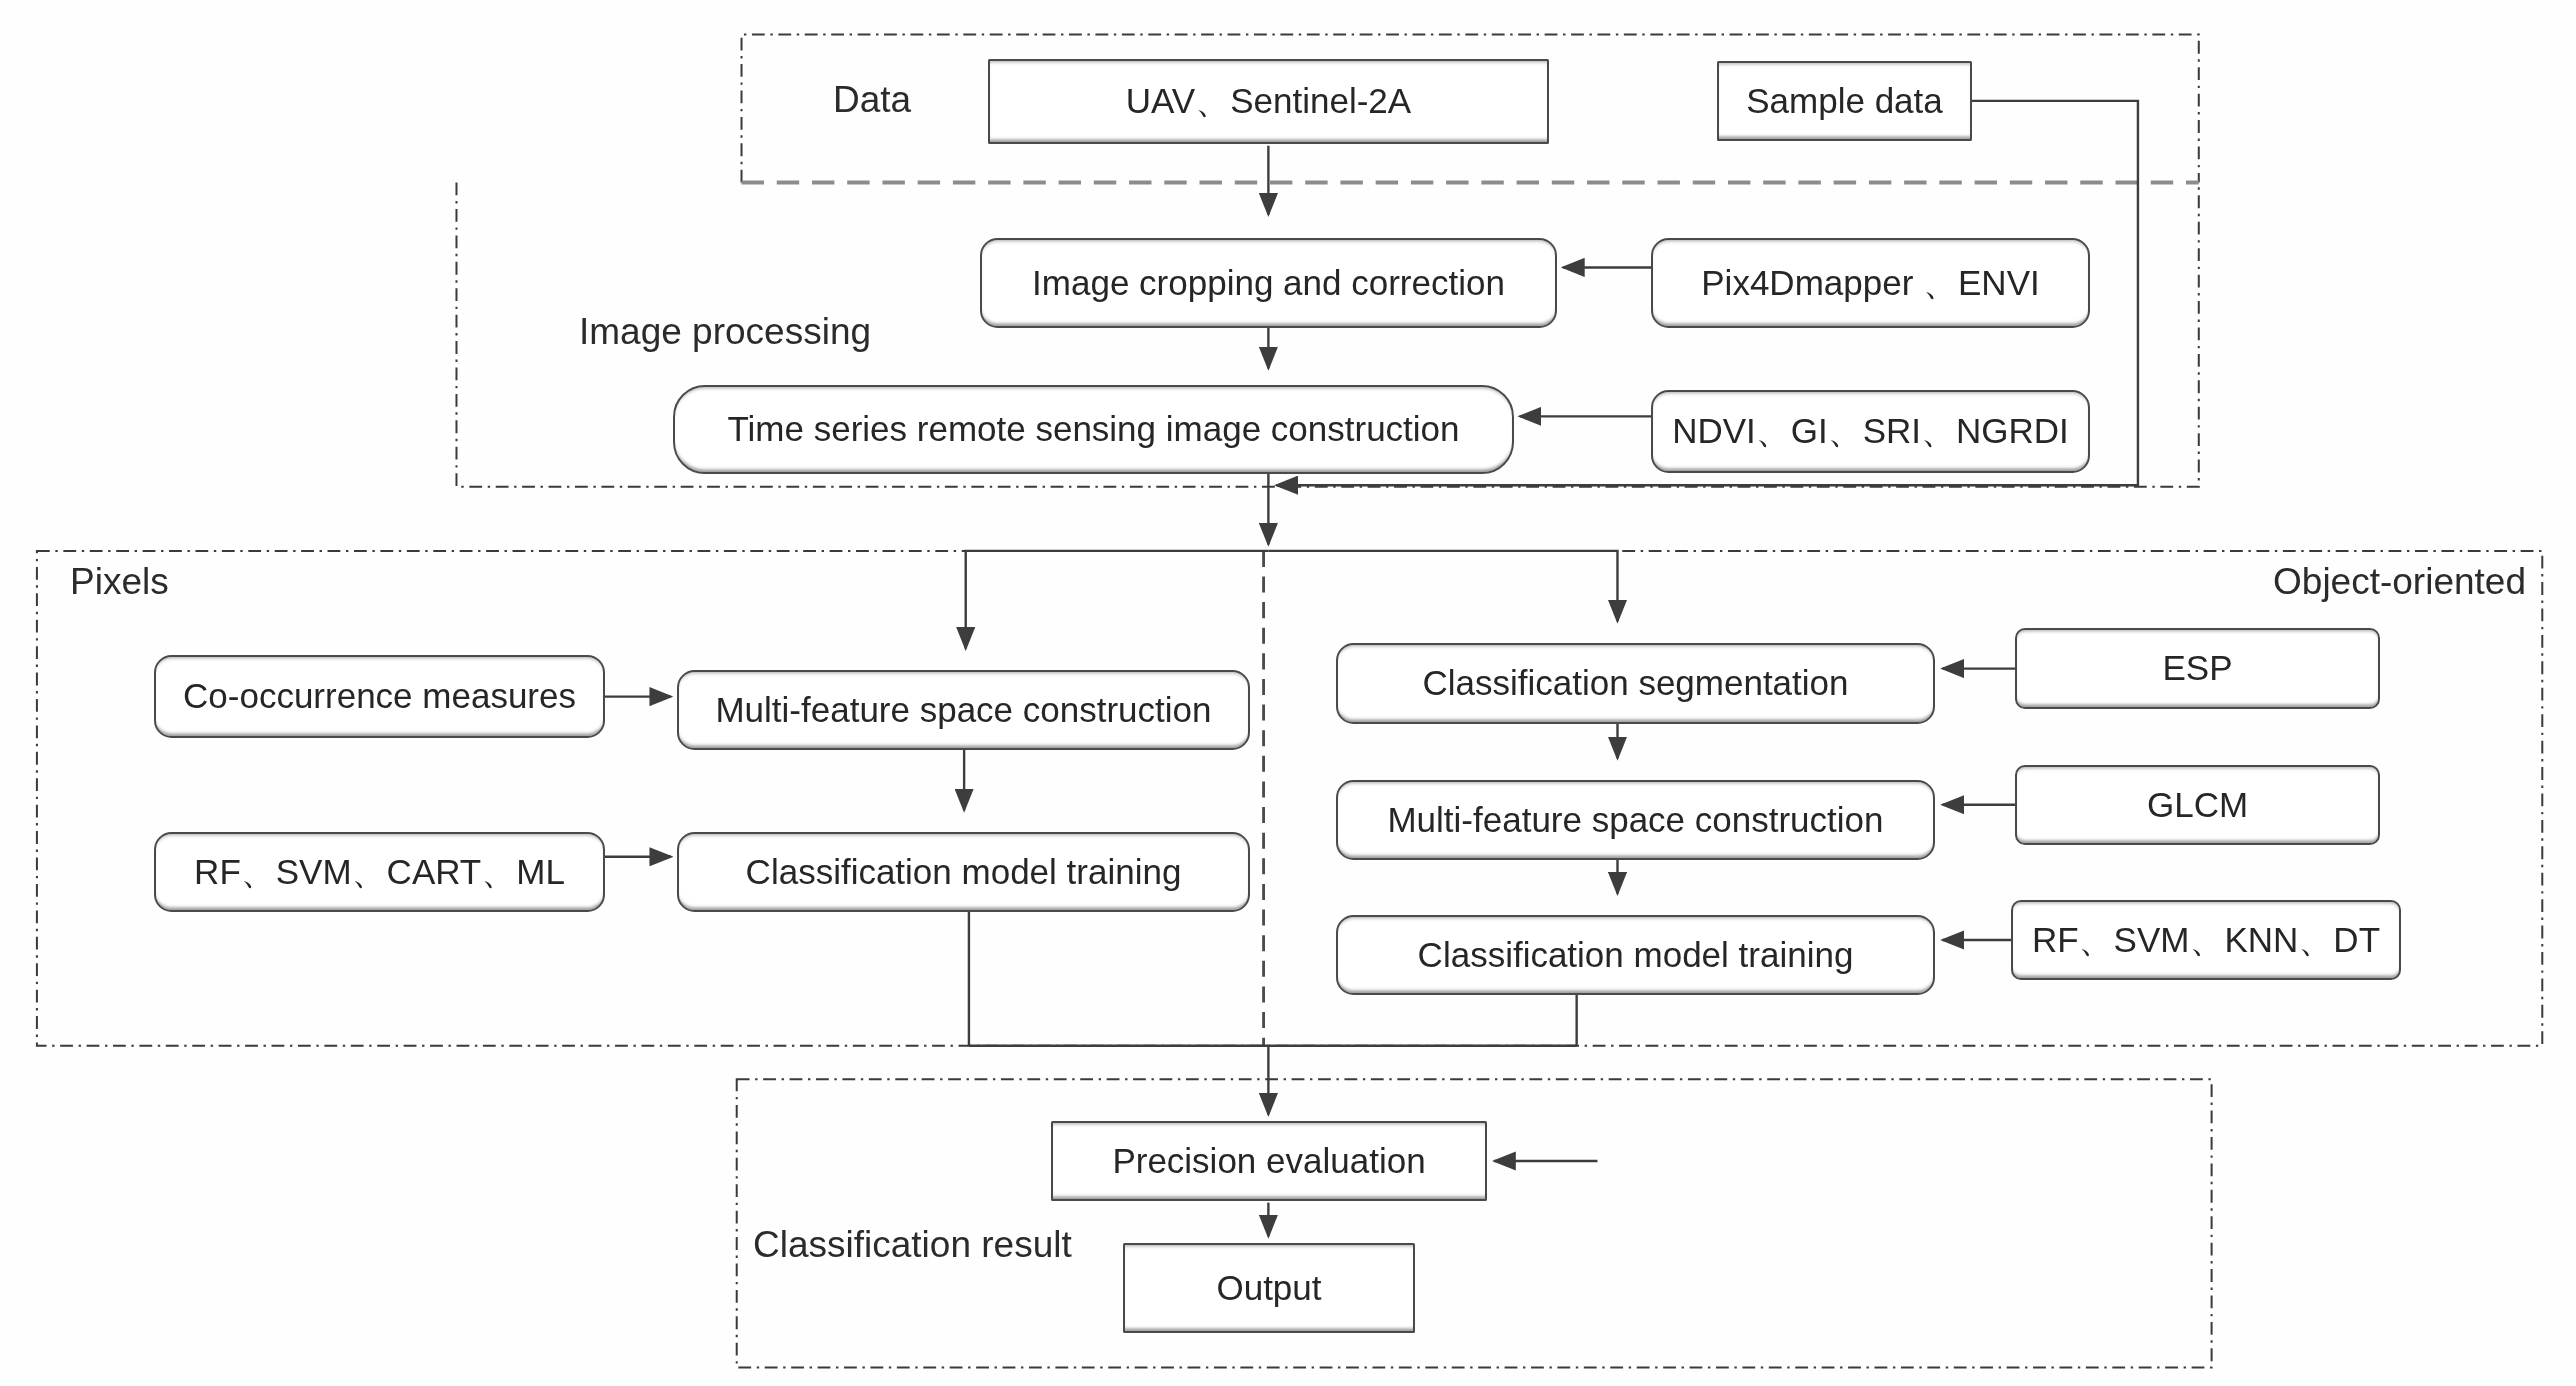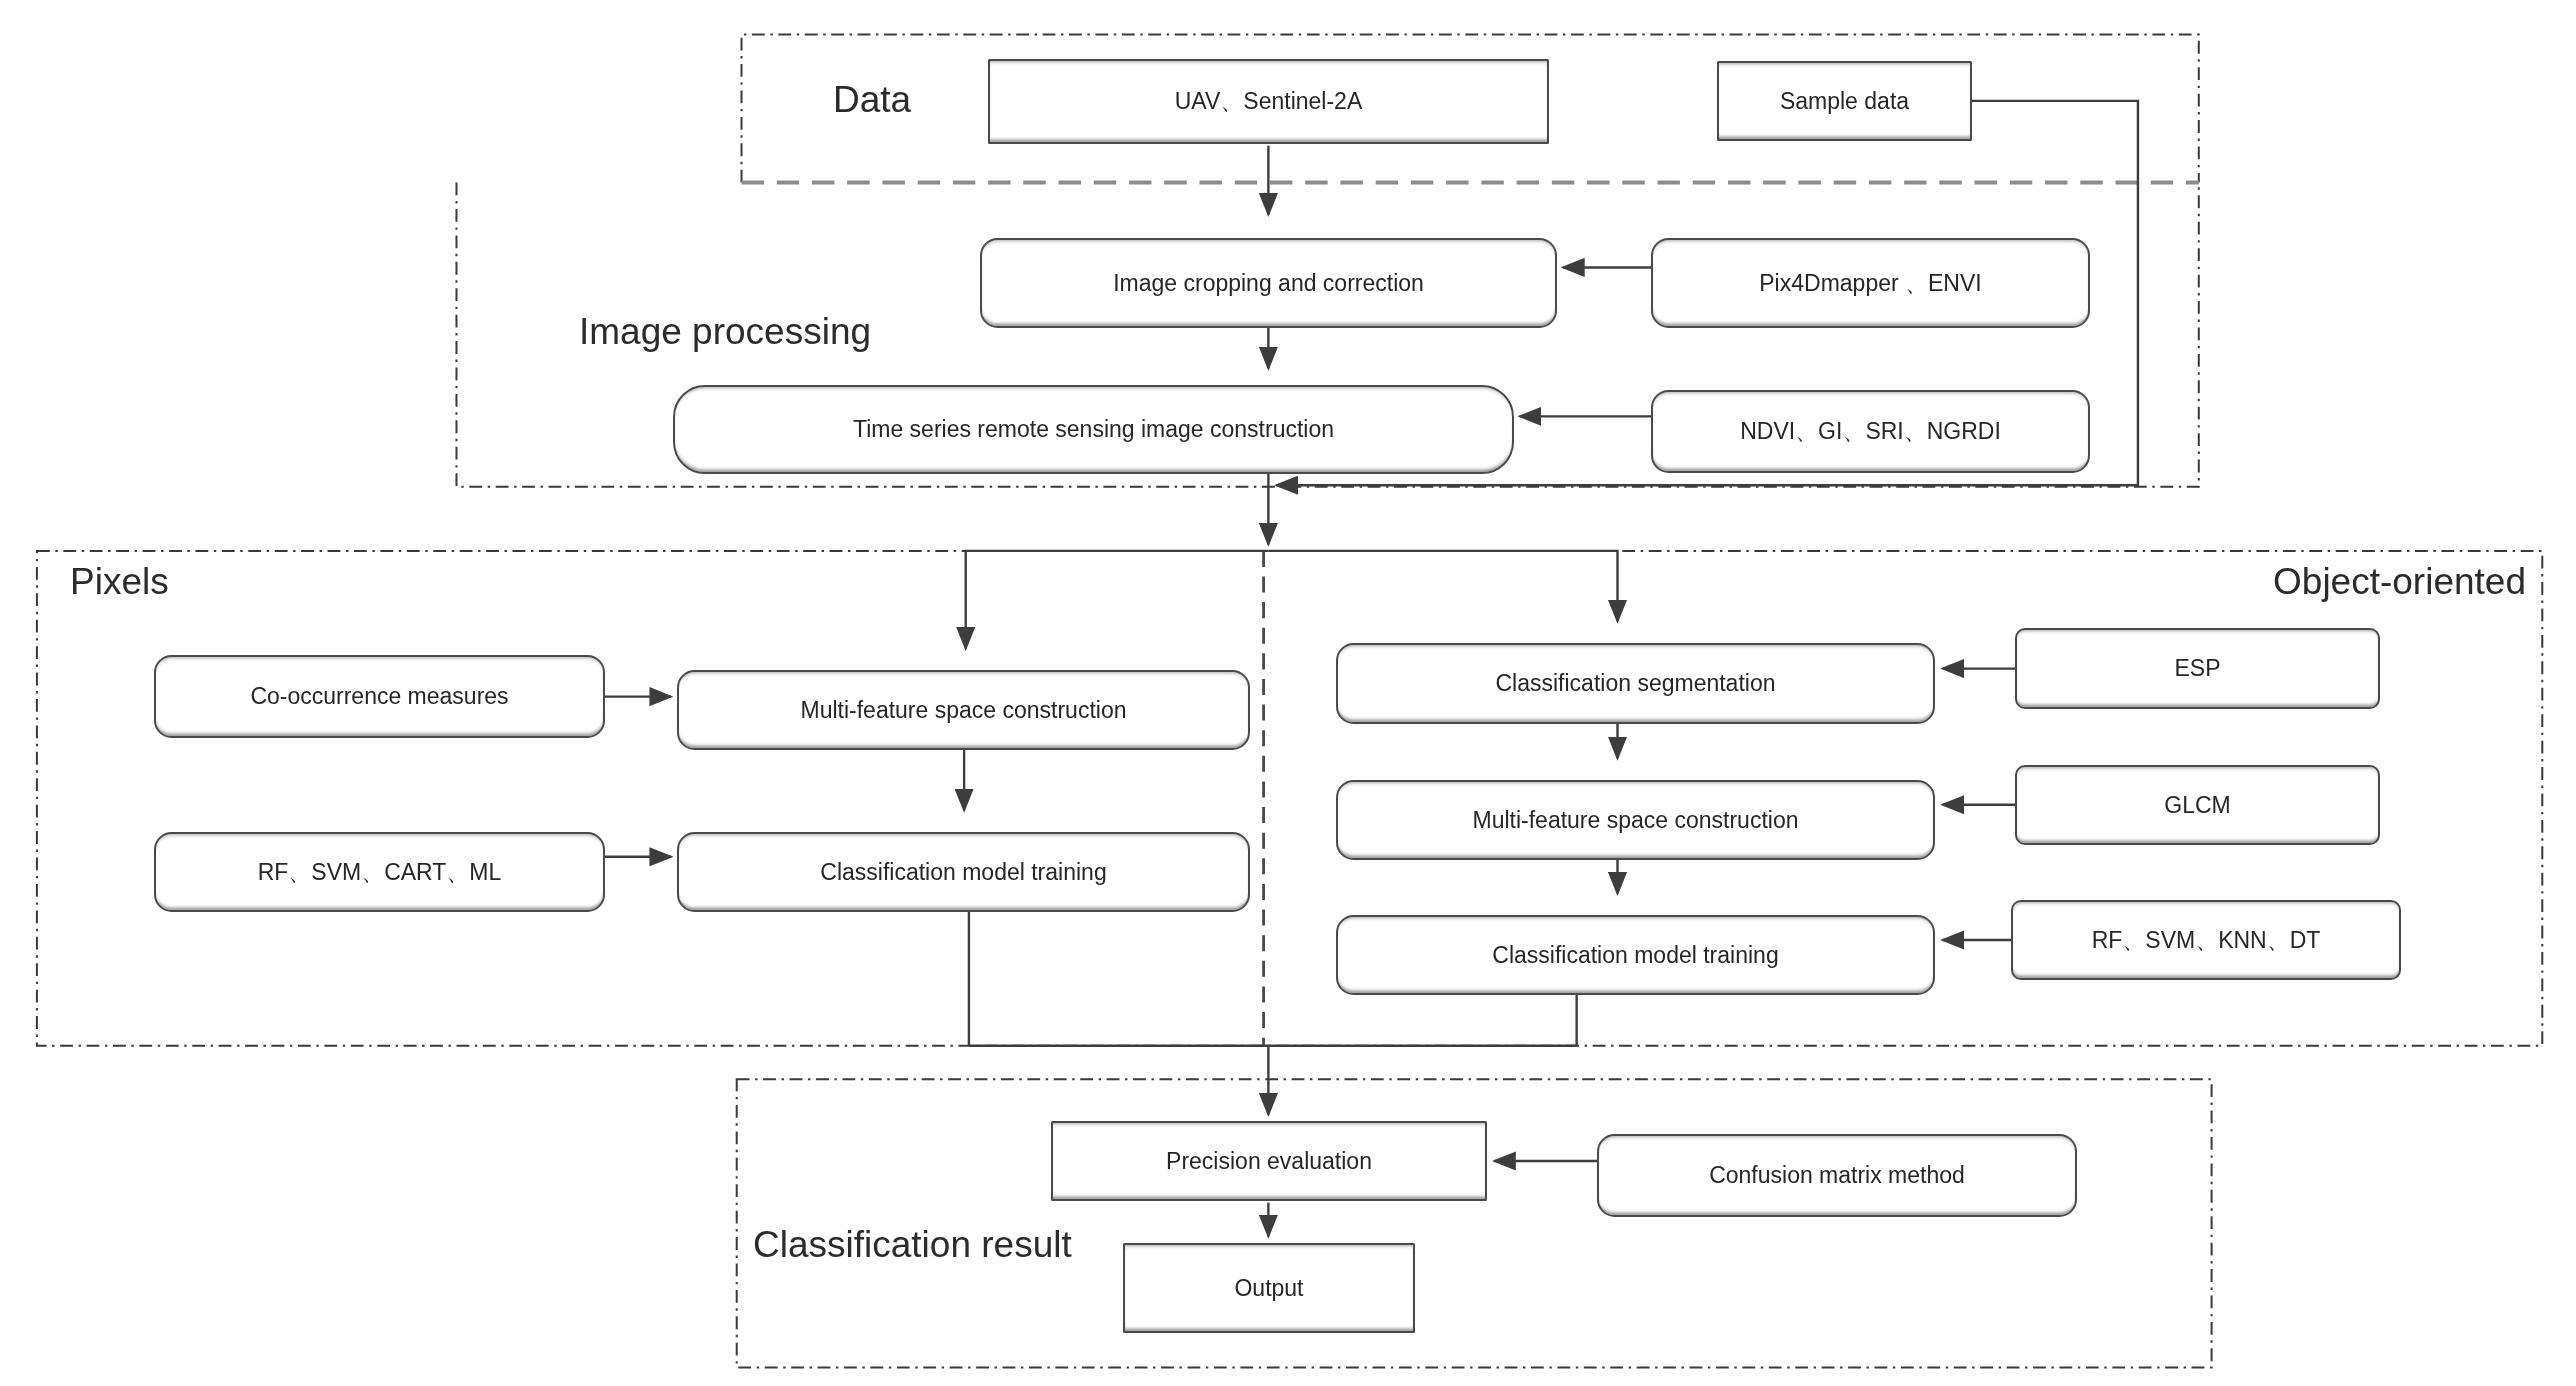--- a/index.html
+++ b/index.html
@@ -11,21 +11,21 @@
     color:#262626;
     overflow:hidden;
   }
   #connector-layer{position:absolute;left:0;top:0;width:2576px;height:1386px;}
   .node{
     position:absolute;
     display:flex;align-items:center;justify-content:center;
     background:#ffffff;
     border:2.4px solid #4a4a4a;
     box-sizing:border-box;
-    font-size:23px;
+    font-size:35px;
     line-height:1.15;
     text-align:center;
     white-space:nowrap;
     box-shadow: inset 0 4px 3.2px -2.4px #b9b9b9, inset 0 -4.8px 3.2px -2.4px #9c9c9c;
   }
   .rounded{border-radius:17.6px;margin-top:15px;}
   .rounded-sm{border-radius:10px;}
   .sharp{border-radius:1.6px;}
   .section-label{
     position:absolute;
@@ -99,17 +99,16 @@
   <div class="node rounded" style="left:677px;top:817px;width:573px;height:80px;">Classification model training</div>
 
   <div class="node rounded" style="left:1336px;top:628px;width:599px;height:81px;">Classification segmentation</div>
   <div class="node rounded-sm" style="left:2015px;top:628px;width:365px;height:81px;">ESP</div>
   <div class="node rounded" style="left:1336px;top:765px;width:599px;height:80px;">Multi-feature space construction</div>
   <div class="node rounded-sm" style="left:2015px;top:765px;width:365px;height:80px;">GLCM</div>
   <div class="node rounded" style="left:1336px;top:900px;width:599px;height:80px;">Classification model training</div>
   <div class="node rounded-sm" style="left:2011px;top:900px;width:390px;height:80px;">RF、SVM、KNN、DT</div>
 
   <div class="node sharp" style="left:1051px;top:1121px;width:436px;height:80px;">Precision evaluation</div>
-  <div class="node rounded" style="left:1597px;top:1119px;width:480px;height:83px;">Confusion matrix method</div>
   <div class="node sharp" style="left:1123px;top:1243px;width:292px;height:90px;">Output</div>
 
 </div>
 
 
 </body></html>

